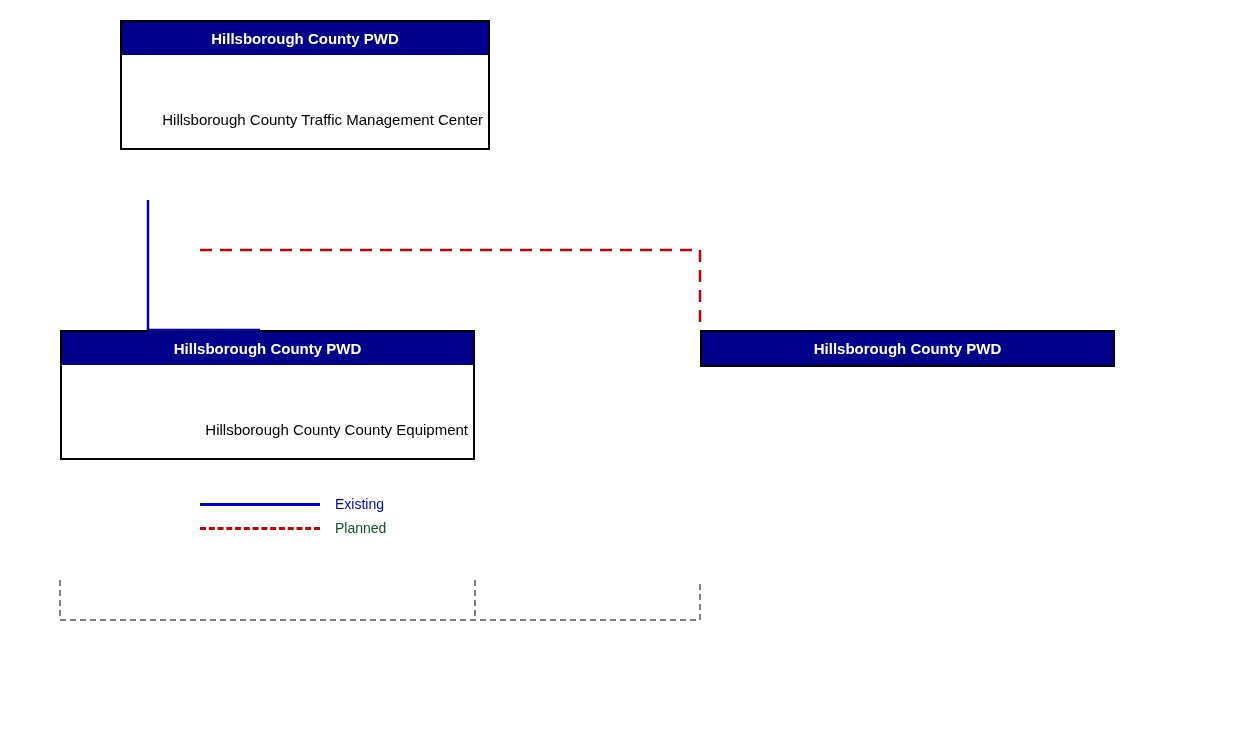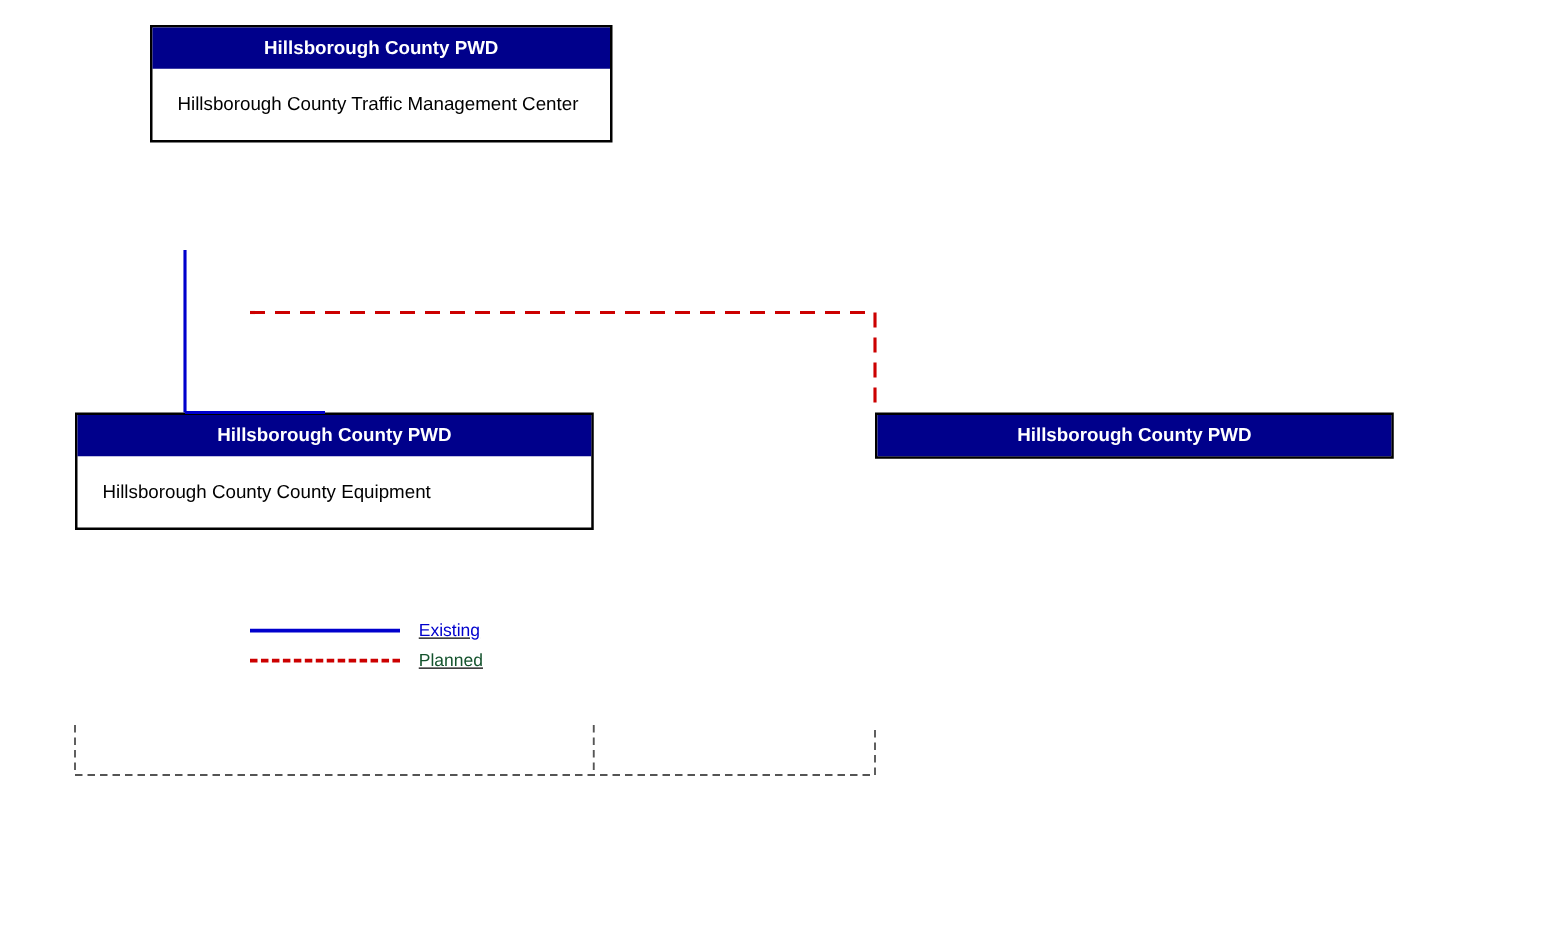--- a/index.html
+++ b/index.html
@@ -29,23 +29,24 @@
       background: #00008B;
       color: #ffffff;
       font-weight: bold;
       font-size: 15px;
       text-align: center;
       padding: 8px 10px;
     }
 
     .node-body {
       font-size: 15px;
-      text-align: left;
-      padding: 20px 20px;
+      text-align: right;
+      padding: 20px 5px;
       color: #000000;
+      margin-top: 36px;
     }
 
     
     #box-tmc {
       left: 120px;
       top: 20px;
       width: 370px;
     }
 
     
@@ -70,21 +71,20 @@
       width: 1252px;
       height: 746px;
       pointer-events: none;
     }
 
     
     .legend {
       position: absolute;
       bottom: 50px;
       left: 200px;
-      text-decoration: underline;
     }
 
     .legend-item {
       display: flex;
       align-items: center;
       margin-bottom: 8px;
     }
 
     .legend-line {
       width: 120px;

